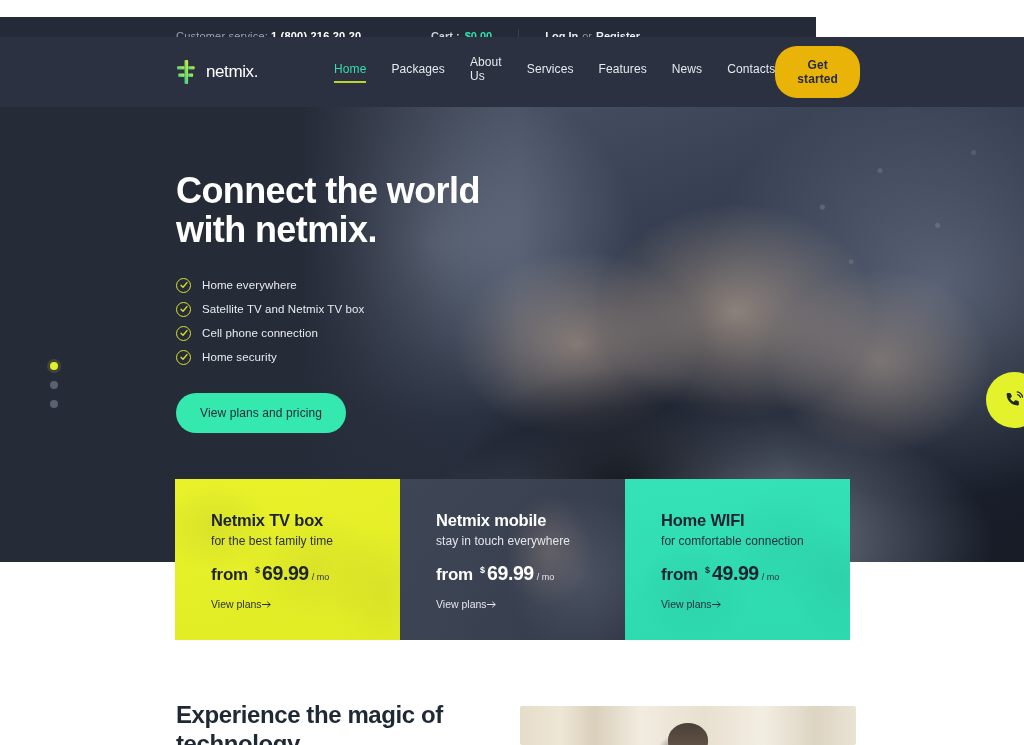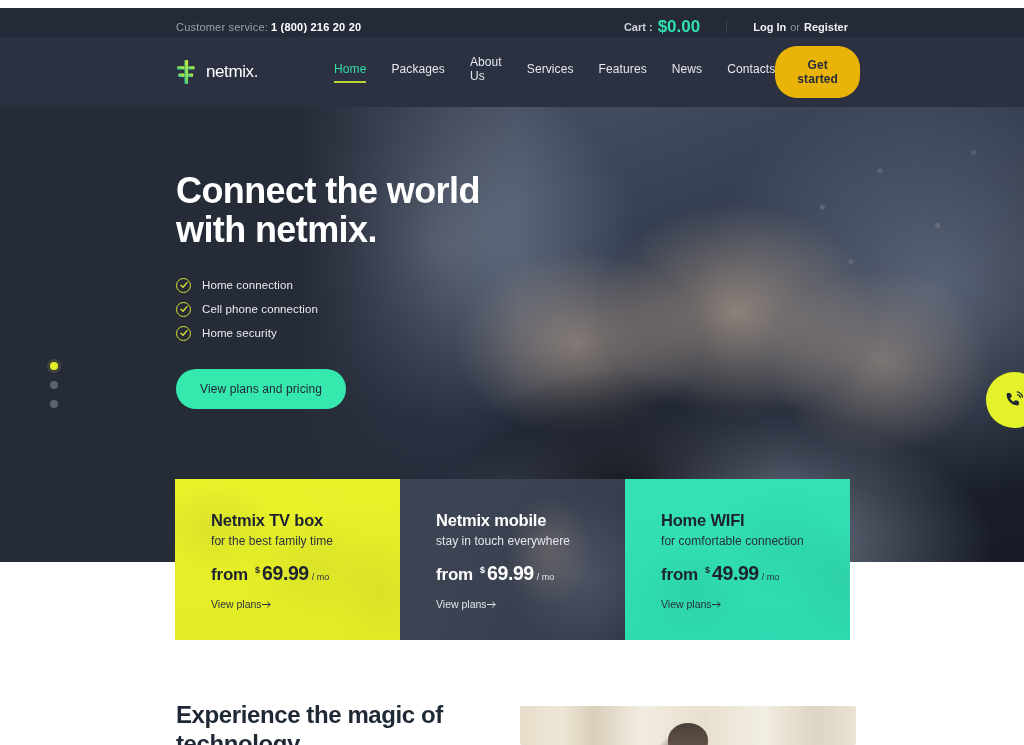--- a/index.html
+++ b/index.html
@@ -7,32 +7,32 @@
   body {
     font-family:"Liberation Sans", sans-serif;
     background:#ffffff;
     color:#222b39;
     -webkit-font-smoothing:antialiased;
   }
   .page { position:relative; width:1024px; height:745px; overflow:hidden; }
 
   
   .topbar {
-    position:absolute; top:8px; left:0; width:1024px; height:37px;
+    position:absolute; top:17px; left:0; width:816px; height:37px;
     background:#242a38;
     display:flex; align-items:center;
     font-size:11px;
   }
   .topbar-inner { width:1024px; padding:0 176px; display:flex; align-items:center; justify-content:space-between; }
   .cs-label { color:#9ba2ae; letter-spacing:.2px; }
   .cs-phone { color:#ffffff; font-weight:bold; margin-left:3px; letter-spacing:.2px; }
   .topbar-right { display:flex; align-items:center; gap:26px; }
   .cart-wrap { display:flex; align-items:center; gap:5px; }
   .cart-label { color:#cfd3da; font-weight:bold; font-size:11px; }
-  .cart-value { color:#2fe0b0; font-weight:bold; font-size:17px; }
+  .cart-value { color:#2fe0b0; font-weight:bold; font-size:11px; }
   .auth-wrap { display:flex; align-items:center; gap:4px; font-size:11px; }
   .auth-link { color:#eef0f3; font-weight:bold; }
   .auth-or { color:#8b929e; font-weight:normal; }
   .sep { width:1px; height:13px; background:#39404f; }
 
   
   .header {
     position:absolute; top:37px; left:0; width:1024px; height:70px;
     background:#2b3140;
     display:flex; align-items:center;
@@ -262,21 +262,29 @@
         <div>with netmix.</div>
       </div>
 
       <div class="hero-list">
         <div class="hero-li">
           <span class="check-ic">
               <svg width="8" height="8" viewBox="0 0 8 8">
                 <path d="M1 4.2L3 6.2L7 1.6" stroke="#d7e22e" stroke-width="1.4" fill="none" stroke-linecap="round" stroke-linejoin="round"></path>
               </svg>
             </span>
-          <span class="hero-li-label">Home connection</span>
+          <span class="hero-li-label">Home everywhere</span>
+        </div>
+        <div class="hero-li">
+          <span class="check-ic">
+              <svg width="8" height="8" viewBox="0 0 8 8">
+                <path d="M1 4.2L3 6.2L7 1.6" stroke="#d7e22e" stroke-width="1.4" fill="none" stroke-linecap="round" stroke-linejoin="round"></path>
+              </svg>
+            </span>
+          <span class="hero-li-label">Satellite TV and Netmix TV box</span>
         </div>
         <div class="hero-li">
           <span class="check-ic">
               <svg width="8" height="8" viewBox="0 0 8 8">
                 <path d="M1 4.2L3 6.2L7 1.6" stroke="#d7e22e" stroke-width="1.4" fill="none" stroke-linecap="round" stroke-linejoin="round"></path>
               </svg>
             </span>
           <span class="hero-li-label">Cell phone connection</span>
         </div>
         <div class="hero-li">

